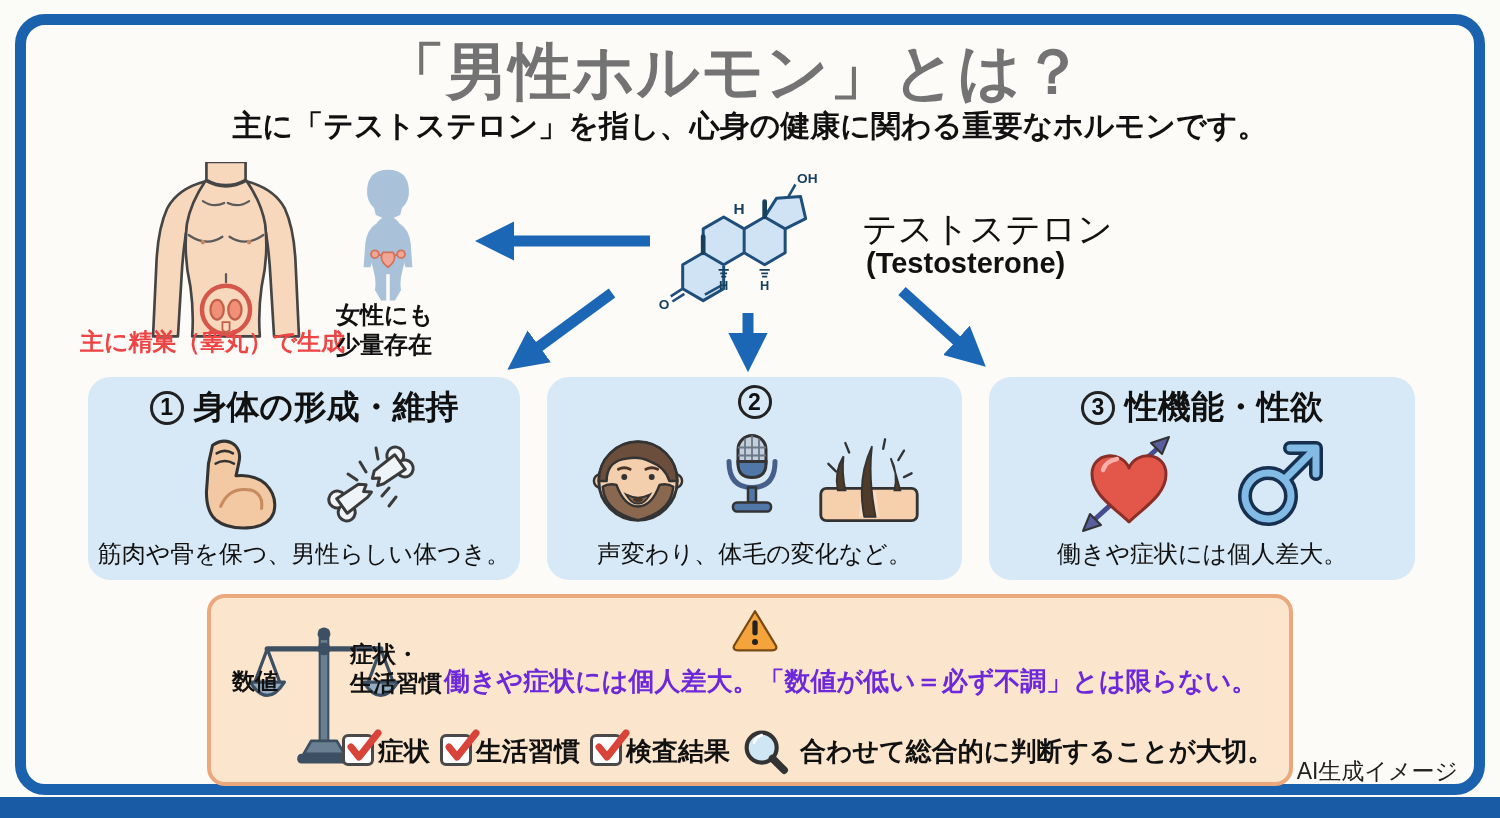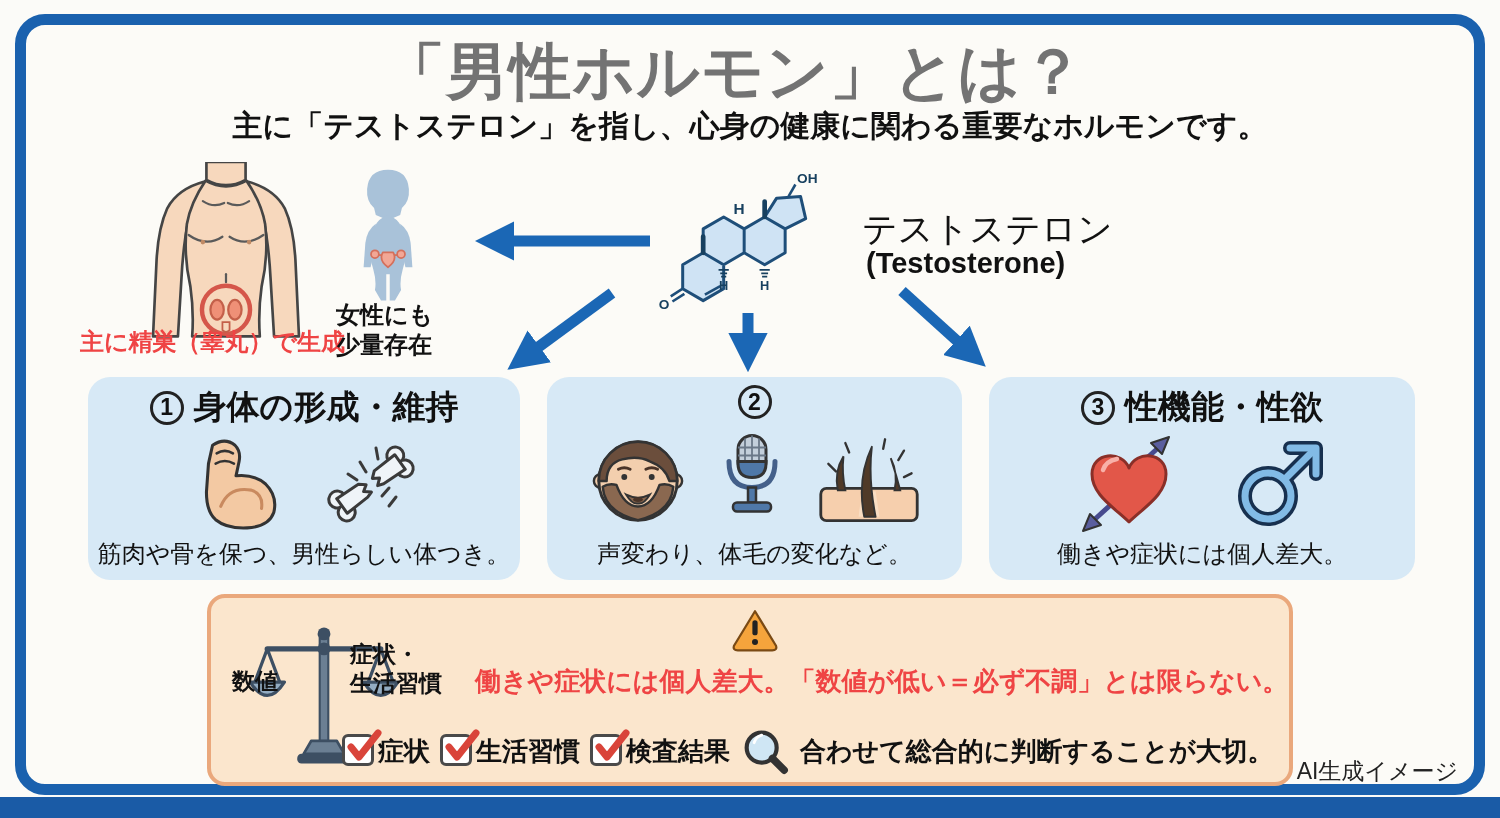--- a/index.html
+++ b/index.html
@@ -16,21 +16,21 @@
   .mol-en{left:866px;top:247px;font-size:29px;font-weight:bold;color:#111;text-align:center;}
   .func-box{top:377px;height:203px;background:#d7e9f6;border-radius:22px;display:flex;flex-direction:column;align-items:center;box-sizing:border-box;padding:8px 0 10px 0;}
   .fb1{left:88px;width:432px;} .fb2{left:547px;width:415px;} .fb3{left:989px;width:426px;}
   .box-title{display:flex;align-items:center;gap:10px;font-size:33px;font-weight:bold;color:#111;}
   .cnum{display:inline-flex;align-items:center;justify-content:center;width:34px;height:34px;border:3px solid #222;border-radius:50%;font-size:23px;font-weight:bold;color:#111;box-sizing:border-box;}
   .icon-row{flex:1;display:flex;align-items:center;justify-content:center;}
   .ir1{gap:26px;} .ir2{gap:20px;} .ir3{gap:46px;}
   .box-caption{font-size:24px;font-weight:normal;color:#111;white-space:nowrap;}
   .caution-bg{left:207px;top:594px;width:1086px;height:192px;background:#fbe6cd;border:4px solid #eaa87c;border-radius:18px;box-sizing:border-box;}
   .caution-title-row{left:430px;top:608px;width:650px;display:flex;align-items:center;justify-content:center;gap:12px;font-size:31px;font-weight:bold;color:#111;}
-  .caution-body{left:444px;top:664px;font-size:26px;font-weight:bold;color:#ef4444;white-space:nowrap;margin-left:31px;}
+  .caution-body{left:444px;top:664px;font-size:26px;font-weight:bold;color:#6d28d9;white-space:nowrap;}
   .scale-left-label{left:232px;top:666px;font-size:23px;font-weight:bold;color:#111;}
   .scale-right-label{left:350px;top:640px;font-size:23px;font-weight:bold;color:#111;line-height:1.25;}
   .check-row{left:342px;top:726px;display:flex;align-items:center;gap:10px;}
   .check-item{display:flex;align-items:flex-start;gap:4px;}
   .checkbox{position:relative;width:32px;height:32px;background:#ffffff;border:3px solid #4a4a4a;border-radius:6px;box-sizing:border-box;}
   .checkbox svg{position:absolute;left:-2px;top:-8px;overflow:visible;}
   .check-label{font-size:26px;font-weight:bold;color:#111;}
   .conclusion{font-size:26px;font-weight:bold;color:#111;white-space:nowrap;}
   .credit{right:42px;top:756px;font-size:23px;font-weight:normal;color:#222;}
 </style>

